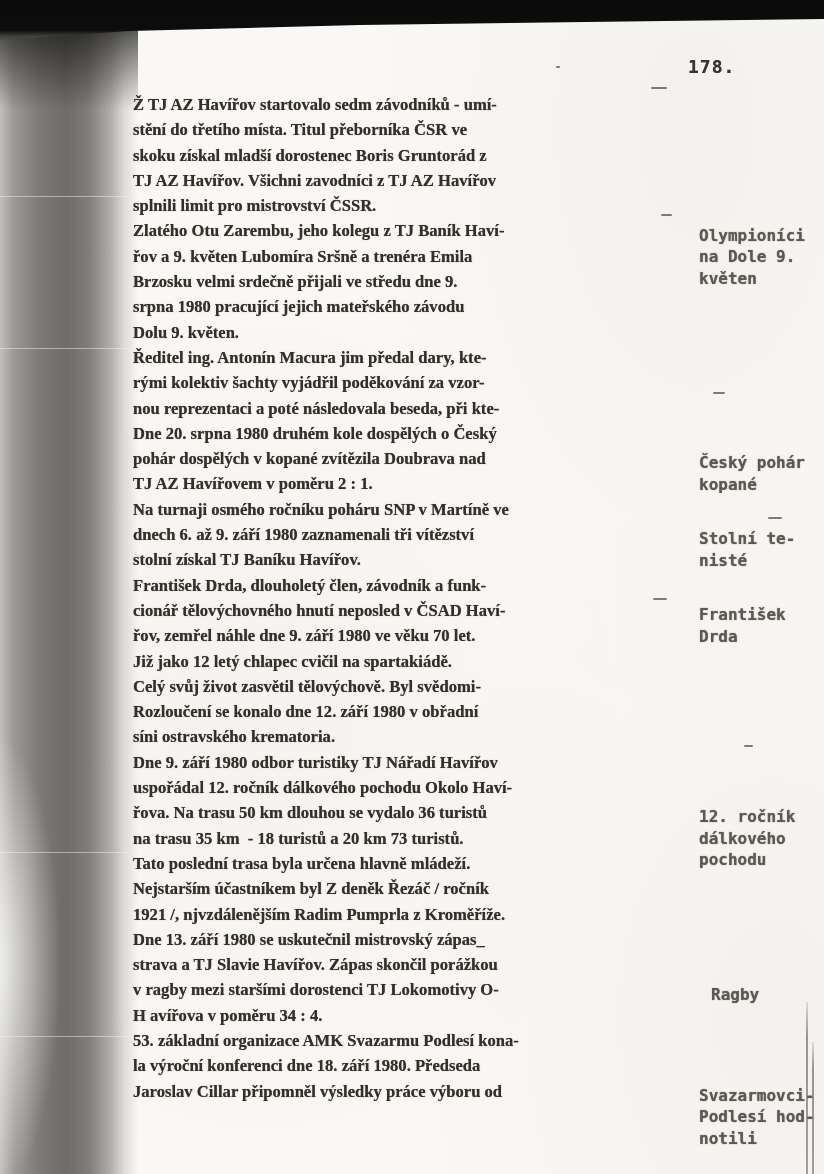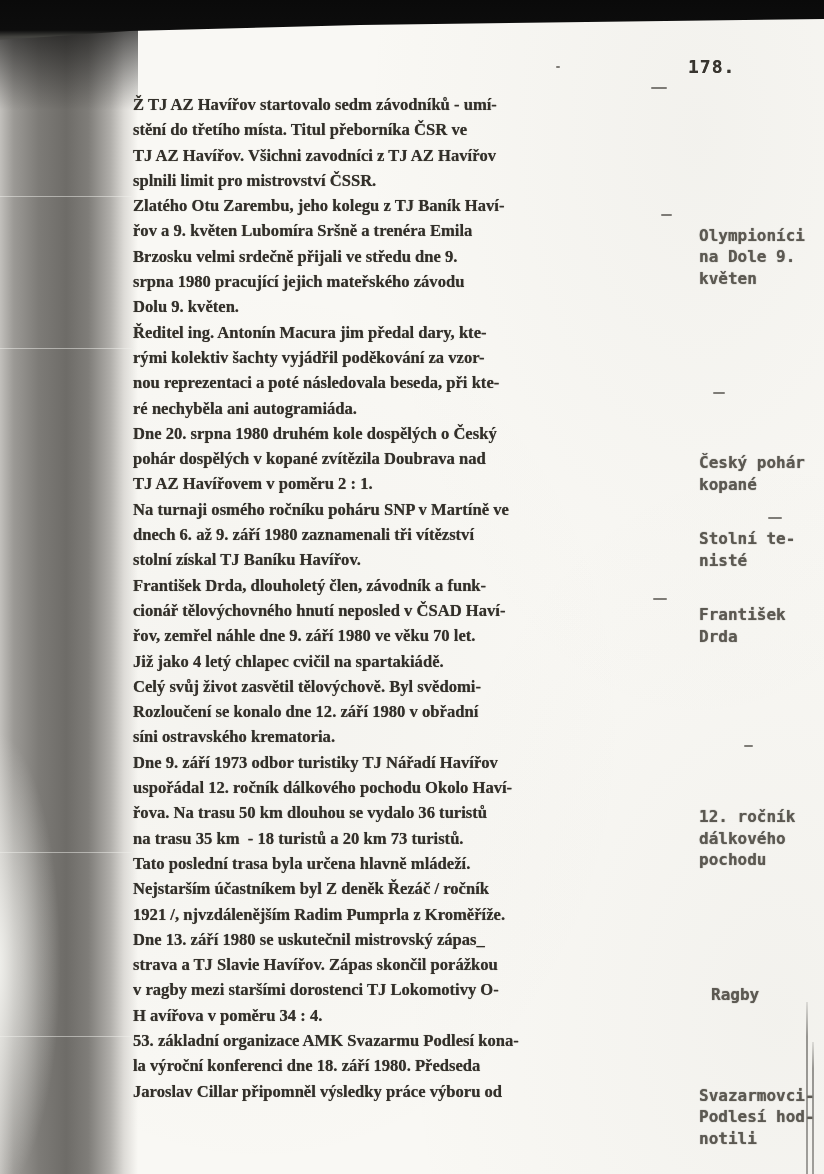--- a/index.html
+++ b/index.html
@@ -98,45 +98,45 @@
 
   <div class="gutter"></div>
 
   <div class="top-band"></div>
 
   <div class="page-number">178.</div>
 
   <div class="body-text">
       <div class="line">Ž TJ AZ Havířov startovalo sedm závodníků - umí-</div>
       <div class="line">stění do třetího místa. Titul přeborníka ČSR ve</div>
+      <div class="line">skoku získal mladší dorostenec Boris Gruntorád z</div>
       <div class="line">TJ AZ Havířov. Všichni zavodníci z TJ AZ Havířov</div>
       <div class="line">splnili limit pro mistrovství ČSSR.</div>
       <div class="line">Zlatého Otu Zarembu, jeho kolegu z TJ Baník Haví-</div>
       <div class="line">řov a 9. květen Lubomíra Sršně a trenéra Emila</div>
       <div class="line">Brzosku velmi srdečně přijali ve středu dne 9.</div>
       <div class="line">srpna 1980 pracující jejich mateřského závodu</div>
       <div class="line">Dolu 9. květen.</div>
       <div class="line">Ředitel ing. Antonín Macura jim předal dary, kte-</div>
       <div class="line">rými kolektiv šachty vyjádřil poděkování za vzor-</div>
       <div class="line">nou reprezentaci a poté následovala beseda, při kte-</div>
-      <div class="line">ré nechyběla ani autogramiáda.</div>
       <div class="line">Dne 20. srpna 1980 druhém kole dospělých o Český</div>
       <div class="line">pohár dospělých v kopané zvítězila Doubrava nad</div>
       <div class="line">TJ AZ Havířovem v poměru 2 : 1.</div>
       <div class="line">Na turnaji osmého ročníku poháru SNP v Martíně ve</div>
       <div class="line">dnech 6. až 9. září 1980 zaznamenali tři vítězství</div>
       <div class="line">stolní získal TJ Baníku Havířov.</div>
       <div class="line">František Drda, dlouholetý člen, závodník a funk-</div>
       <div class="line">cionář tělovýchovného hnutí neposled v ČSAD Haví-</div>
       <div class="line">řov, zemřel náhle dne 9. září 1980 ve věku 70 let.</div>
-      <div class="line">Již jako 4 letý chlapec cvičil na spartakiádě.</div>
+      <div class="line">Již jako 12 letý chlapec cvičil na spartakiádě.</div>
       <div class="line">Celý svůj život zasvětil tělovýchově. Byl svědomi-</div>
       <div class="line">Rozloučení se konalo dne 12. září 1980 v obřadní</div>
       <div class="line">síni ostravského krematoria.</div>
-      <div class="line">Dne 9. září 1973 odbor turistiky TJ Nářadí Havířov</div>
+      <div class="line">Dne 9. září 1980 odbor turistiky TJ Nářadí Havířov</div>
       <div class="line">uspořádal 12. ročník dálkového pochodu Okolo Haví-</div>
       <div class="line">řova. Na trasu 50 km dlouhou se vydalo 36 turistů</div>
       <div class="line">na trasu 35 km  - 18 turistů a 20 km 73 turistů.</div>
       <div class="line">Tato poslední trasa byla určena hlavně mládeží.</div>
       <div class="line">Nejstarším účastníkem byl Z deněk Řezáč / ročník</div>
       <div class="line">1921 /, njvzdálenějším Radim Pumprla z Kroměříže.</div>
       <div class="line">Dne 13. září 1980 se uskutečnil mistrovský zápas_</div>
       <div class="line">strava a TJ Slavie Havířov. Zápas skončil porážkou</div>
       <div class="line">v ragby mezi staršími dorostenci TJ Lokomotivy O-</div>
       <div class="line">H avířova v poměru 34 : 4.</div>

